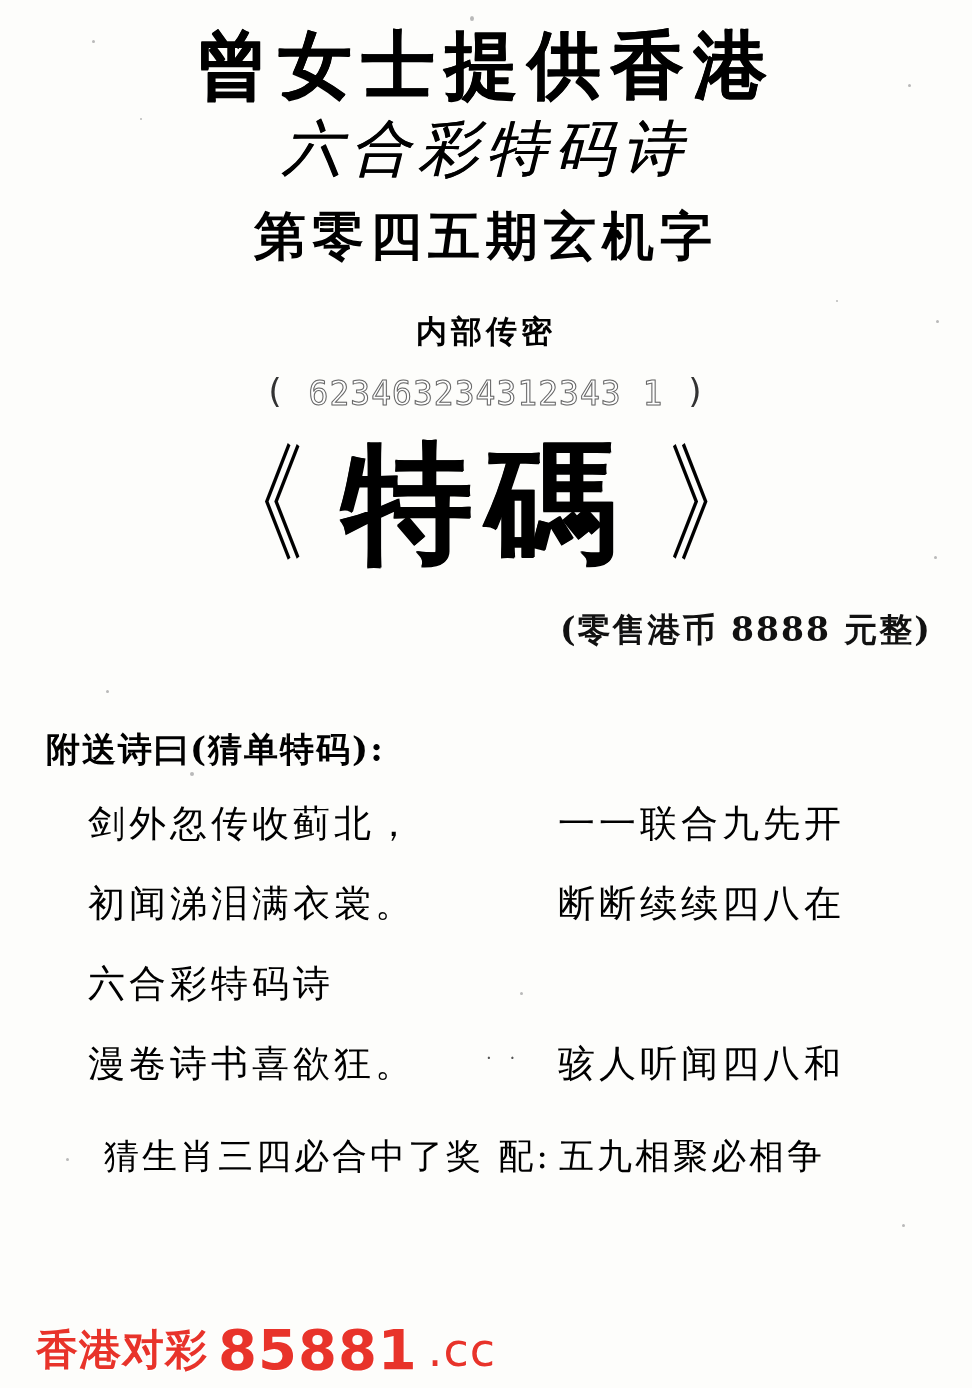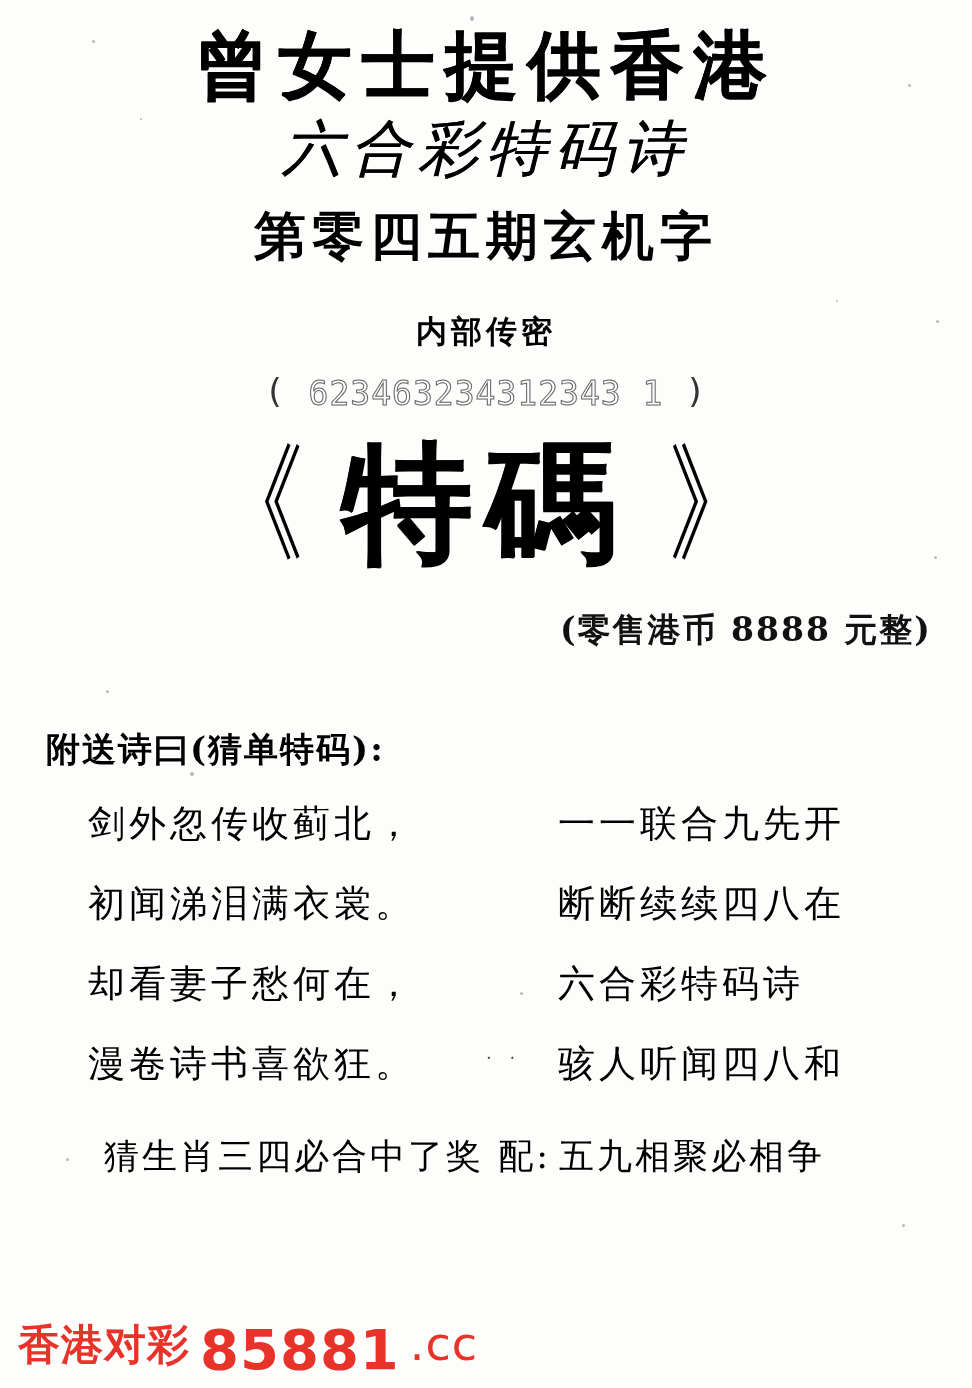--- a/index.html
+++ b/index.html
@@ -176,24 +176,24 @@
     font-size: 35px;
     letter-spacing: 3px;
     color: #000;
   }
   .footer-left { width: 455px; }
   .footer-right { flex: 1; }
 
   
   .watermark {
     position: absolute;
-    left: 18px;
+    left: 36px;
     bottom: 6px;
     display: flex;
-    align-items: flex-start;
+    align-items: center;
     gap: 10px;
     z-index: 5;
   }
   .wm-cn {
     font-family: "DejaVu Sans", sans-serif;
     font-weight: bold;
     font-size: 42px;
     color: #e8332a;
     letter-spacing: 1px;
     text-shadow: 1px 1px 0 #ffffff;
@@ -270,21 +270,20 @@
   <div class="poem-grid">
     <div class="poem-line">
       <div class="poem-left">剑外忽传收蓟北，</div>
       <div class="poem-right">一一联合九先开</div>
     </div>
     <div class="poem-line">
       <div class="poem-left">初闻涕泪满衣裳。</div>
       <div class="poem-right">断断续续四八在</div>
     </div>
     <div class="poem-line">
-      <div class="poem-left">却看妻子愁何在，</div>
       <div class="poem-right">六合彩特码诗</div>
     </div>
     <div class="poem-line">
       <div class="poem-left">漫卷诗书喜欲狂。</div>
       <div class="poem-right">骇人听闻四八和</div>
     </div>
   </div>
 
   <div class="dots">. .</div>
 

